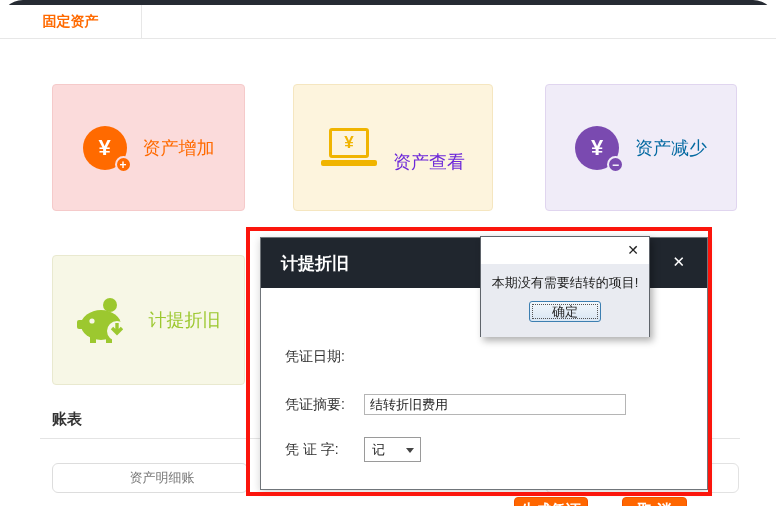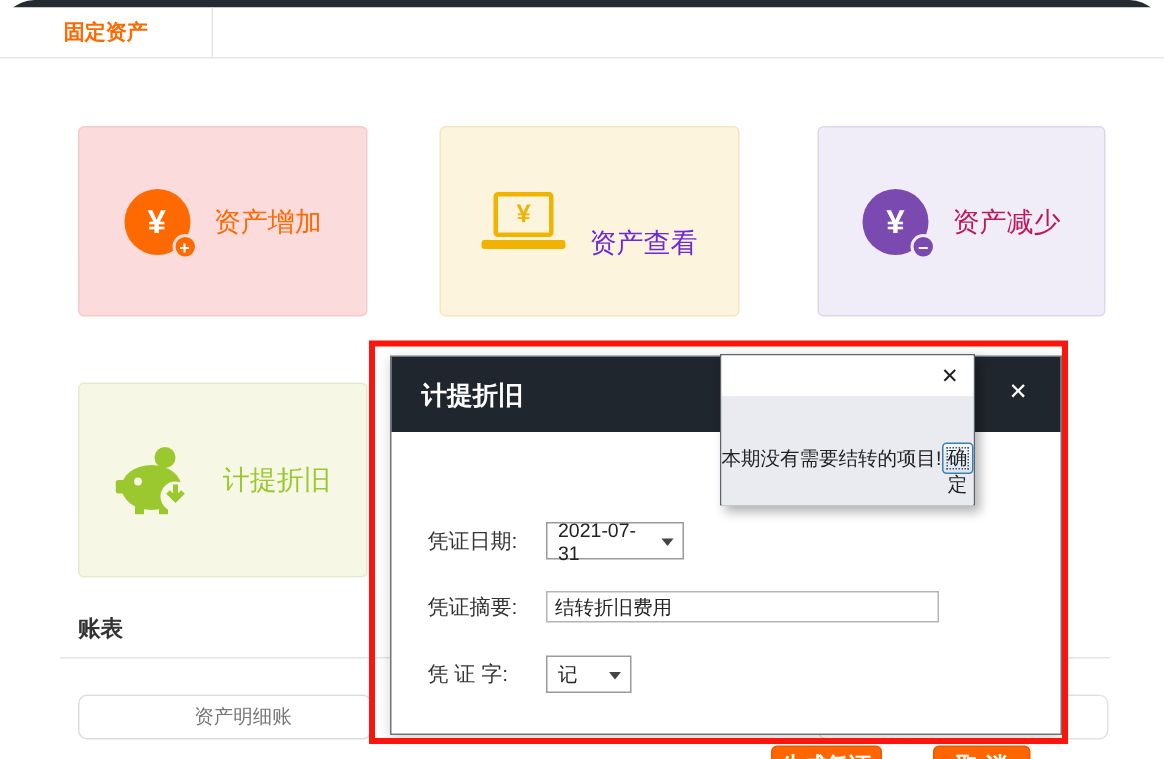--- a/index.html
+++ b/index.html
@@ -16,21 +16,21 @@
 
   
   .card { position:absolute; border-radius:4px; display:flex; align-items:center; justify-content:center; gap:16px; cursor:pointer; }
   .card1 { left:52px;  top:84px;  width:193px; height:127px; background:#fbdbdb; border:1px solid #f5caca; }
   .card2 { left:293px; top:84px;  width:200px; height:127px; background:#fdf4dd; border:1px solid #f5e6c0; }
   .card3 { left:545px; top:84px;  width:192px; height:127px; background:#f0ecf8; border:1px solid #e0d5ef; }
   .card4 { left:52px;  top:255px; width:193px; height:130px; background:#f7f7e6; border:1px solid #e9e9cf; }
   .card-label { font-size:18px; }
   .card1 .card-label { color:#ff6a00; }
   .card2 .card-label { color:#6d28d9;margin-top:28px; }
-  .card3 .card-label { color:#be185d; }
+  .card3 .card-label { color:#0369a1; }
   .card4 .card-label { color:#9cc82f; }
 
   .icon-circle { position:relative; width:44px; height:44px; border-radius:50%;
                  display:flex; align-items:center; justify-content:center; }
   .icon-circle .yen { color:#fff; font-size:22px; font-weight:bold; line-height:1; }
   .ic-orange { background:#ff6a00; }
   .ic-purple { background:#7a4ab0; }
   .badge { position:absolute; right:-5px; bottom:-3px; width:17px; height:17px; border-radius:50%;
            color:#fff; font-size:12px; font-weight:bold; line-height:14px; text-align:center; }
   .badge-orange { background:#ff6a00; border:2px solid #fbdbdb; }
@@ -75,21 +75,21 @@
 
   
   .red-annotation { position:absolute; left:246px; top:227px; width:466px; height:269px;
                     border:4px solid #fb150c; z-index:20; pointer-events:none; }
 
   
   .alert { position:absolute; left:480px; top:236px; width:170px; height:101px; background:#fff;
            border:1px solid #5f646b; box-shadow:3px 4px 7px rgba(0,0,0,.3); z-index:30; }
   .alert-titlebar { position:relative; height:27px; background:#fff; }
   .alert-close { position:absolute; right:10px; top:6px; color:#222; font-size:14px; cursor:pointer; line-height:1; }
-  .alert-body { height:73px; background:#e9ebf1; display:flex; flex-direction:row; align-items:center; }
+  .alert-body { height:73px; background:#e9ebf1; display:flex; flex-direction:column; align-items:center; }
   .alert-msg { margin-top:10px; font-size:13px; color:#222; white-space:nowrap; }
   .alert-ok { margin-top:9px; width:72px; height:21px; border:1px solid #3c7fb1; border-radius:3px;
               background:linear-gradient(#f3f8fc,#d8e6f3); font-size:13px; color:#222; cursor:pointer;
               outline:1px dotted #555; outline-offset:-4px; font-family:inherit; }
 </style>
 </head>
 <body>
 
 <div class="screen">
 
@@ -149,24 +149,20 @@
 
   <div class="modal">
     <div class="modal-header">
       <span class="modal-title">计提折旧</span>
       <span class="modal-close">✕</span>
     </div>
     <div class="modal-body">
 
       <div class="frow frow-1">
         <label>凭证日期:</label>
-        <div class="selectbox sel-date">
-          <span>2021-07-31</span>
-          <i class="caret"></i>
-        </div>
       </div>
 
       <div class="frow frow-3">
         <label>凭 证 字:</label>
         <div class="selectbox sel-word">
           <span>记</span>
           <i class="caret"></i>
         </div>
       </div>
 

